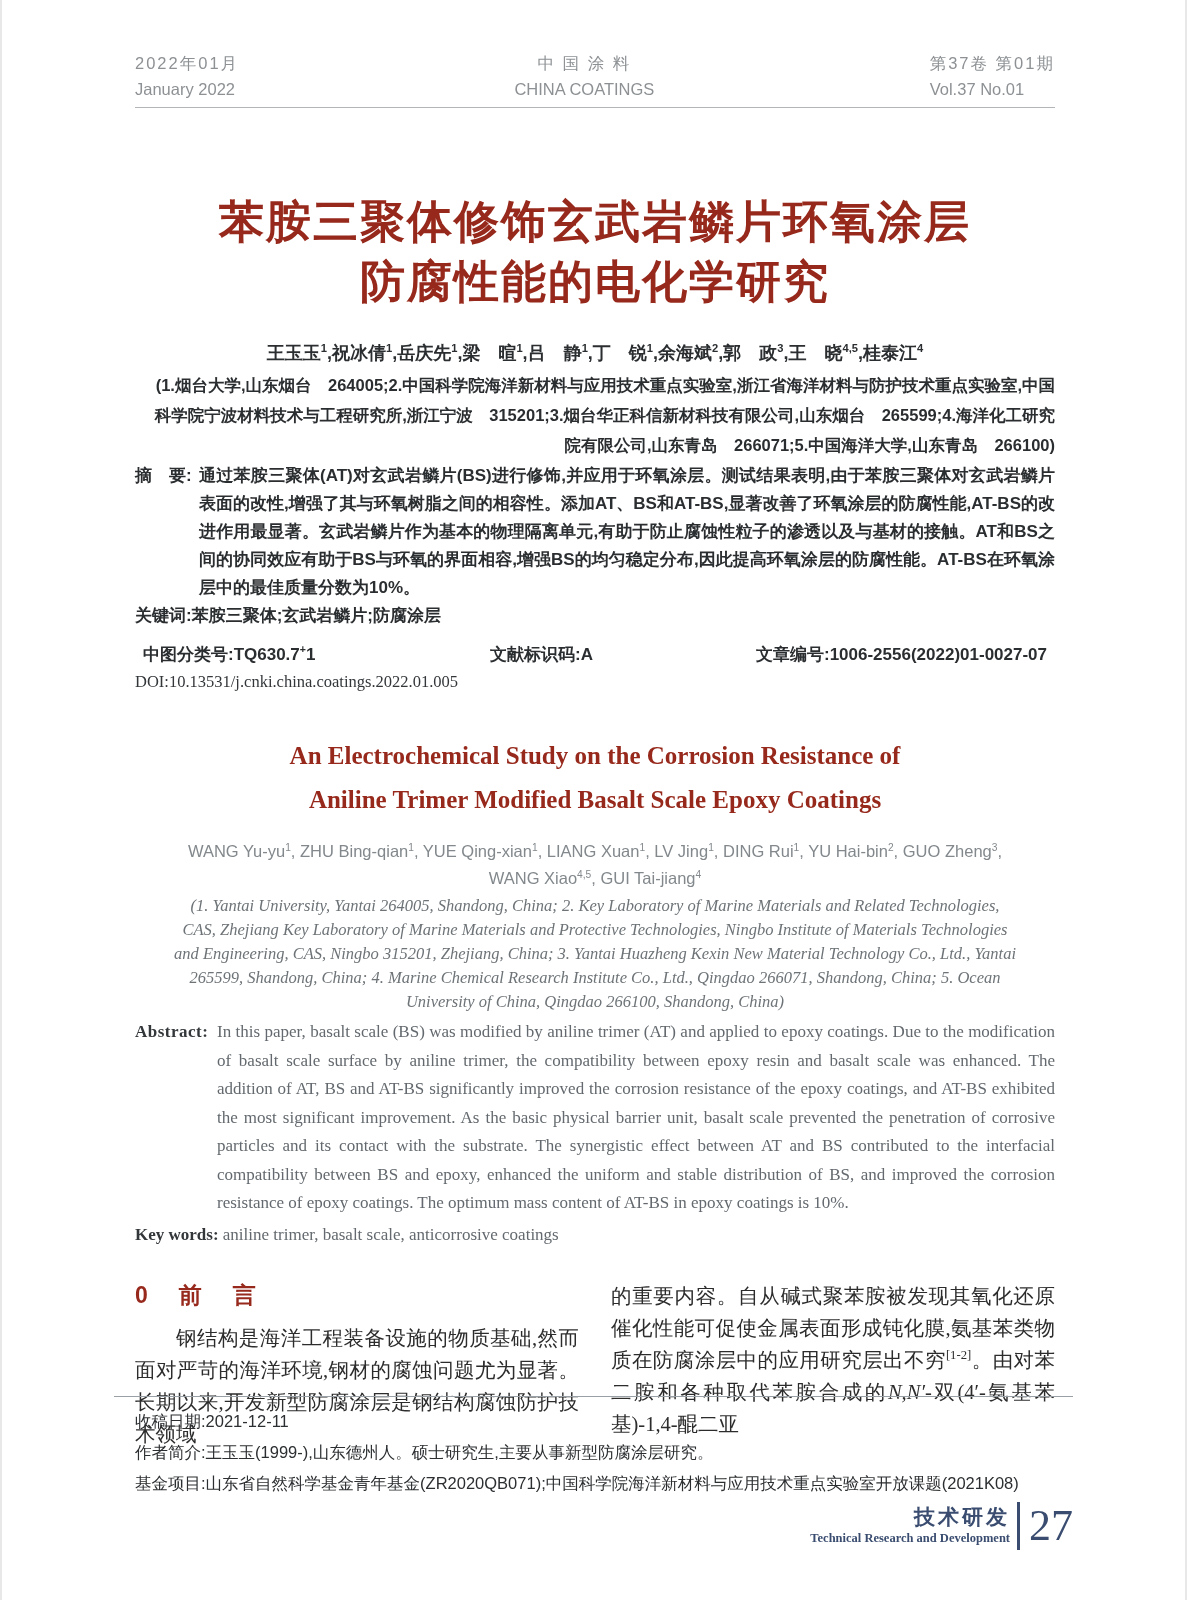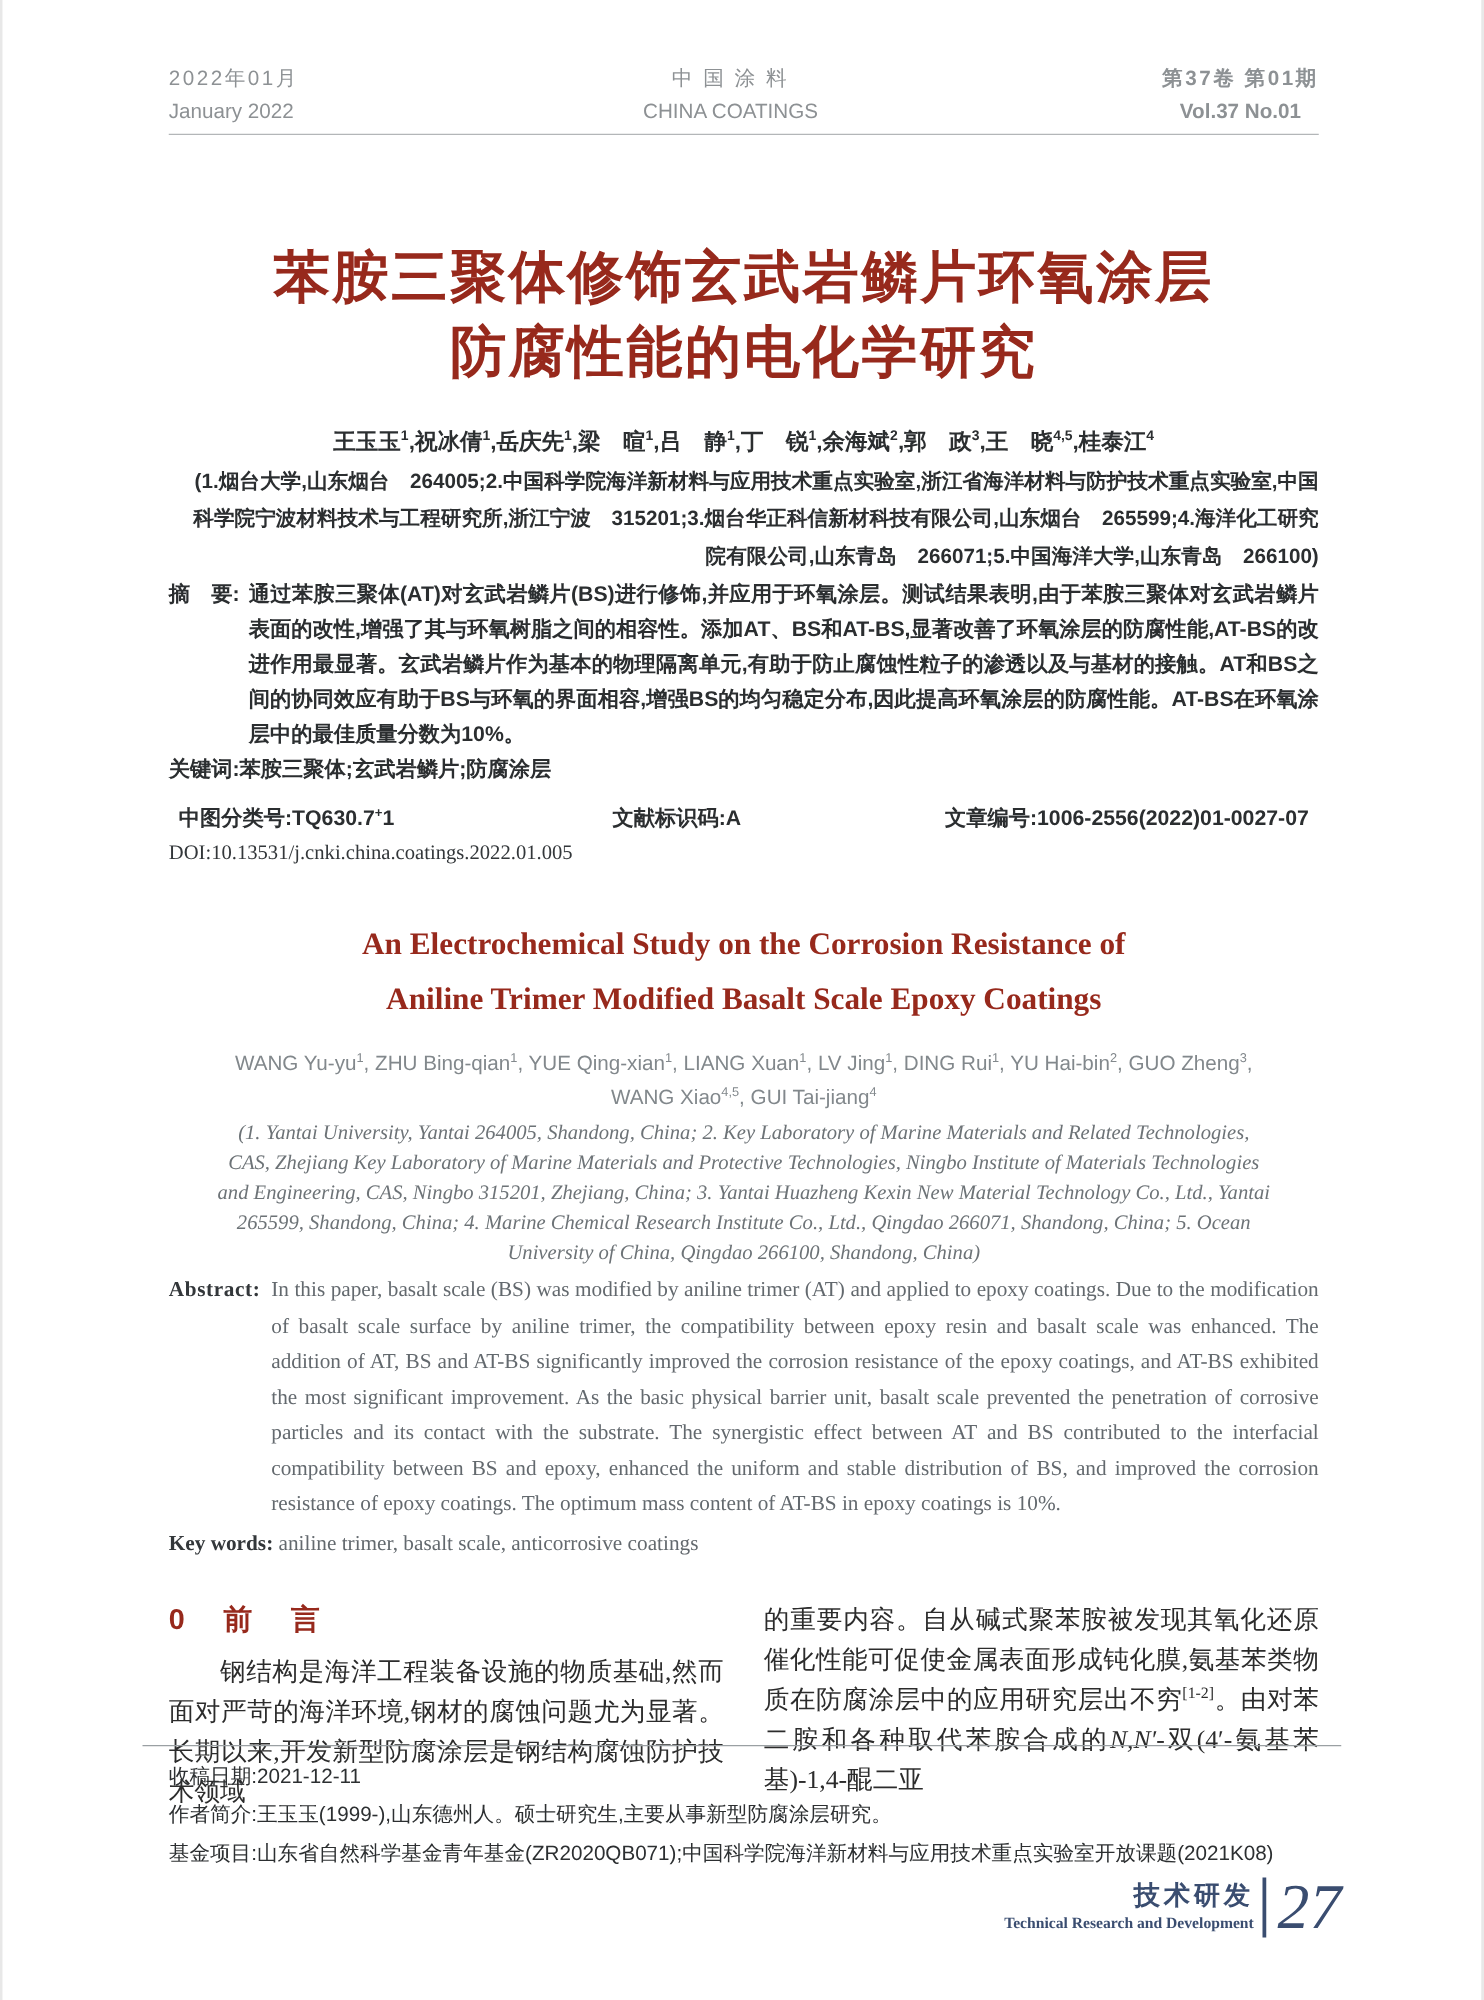--- a/index.html
+++ b/index.html
@@ -5,21 +5,21 @@
   html,body{margin:0;padding:0;background:#e8e8e8;}
   .page{position:relative;width:1183px;height:1600px;background:#ffffff;margin:0 auto;overflow:hidden;
         font-family:"Liberation Sans","DejaVu Sans",sans-serif;color:#2b2e30;}
   .content{margin:0 130px 0 133px;}
 
   
   .hdr{display:flex;justify-content:space-between;align-items:flex-end;
        padding-top:50px;padding-bottom:5px;border-bottom:1px solid #b3b6b8;
        color:#8d9194;font-size:16.5px;line-height:26px;}
   .hdr-center{text-align:center;}
-  .hdr-right{text-align:center;font-weight:bold;}
+  .hdr-right{text-align:left;}
   .hdr .zh{letter-spacing:2px;}
 
   
   .title-zh{margin-top:84px;text-align:center;color:#97291c;font-weight:800;
             font-size:45px;line-height:60px;letter-spacing:2px;}
 
   
   .authors-zh{margin-top:28px;text-align:center;font-size:18px;line-height:26px;font-weight:600;color:#2b2e30;}
   sup{font-size:62%;vertical-align:super;line-height:0;}
 
@@ -71,21 +71,21 @@
   .footnotes{position:absolute;left:112px;right:112px;top:1396px;border-top:1.5px solid #9aa0a3;
              padding-top:9px;font-size:16.5px;line-height:31px;font-weight:500;color:#2c2f31;}
   .footnotes div{padding-left:21px;}
 
   
   .jfooter{position:absolute;top:1502px;right:112px;display:flex;align-items:center;color:#3a4d70;}
   .jf-txt{text-align:right;}
   .jf-zh{font-weight:700;font-size:21px;letter-spacing:3px;line-height:24px;}
   .jf-en{font-family:"Liberation Serif","DejaVu Serif",serif;font-weight:700;font-size:12.5px;line-height:18px;}
   .jf-bar{width:3px;height:48px;background:#3a4d70;margin:0 9px 0 7px;}
-  .jf-no{font-family:"Liberation Serif","DejaVu Serif",serif;font-size:51px;line-height:40px;font-style:italic;}
+  .jf-no{font-family:"Liberation Serif","DejaVu Serif",serif;font-size:44px;line-height:40px;}
 </style>
 </head>
 <body>
 
 <div class="page">
   <div class="content">
 
     <div class="hdr">
       <div class="hdr-left">
         <div class="zh">2022年01月</div>

